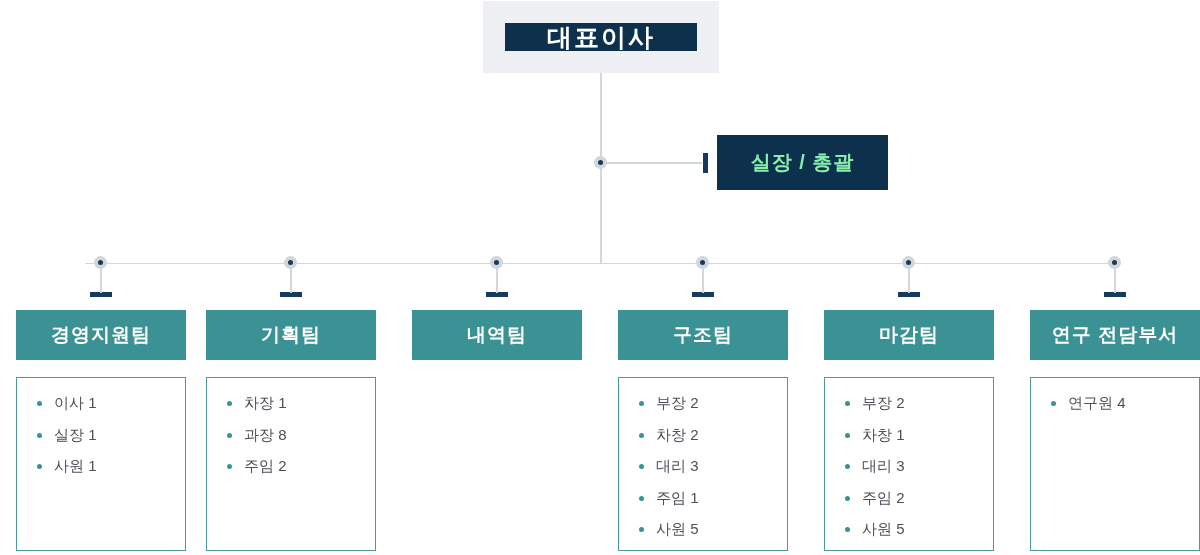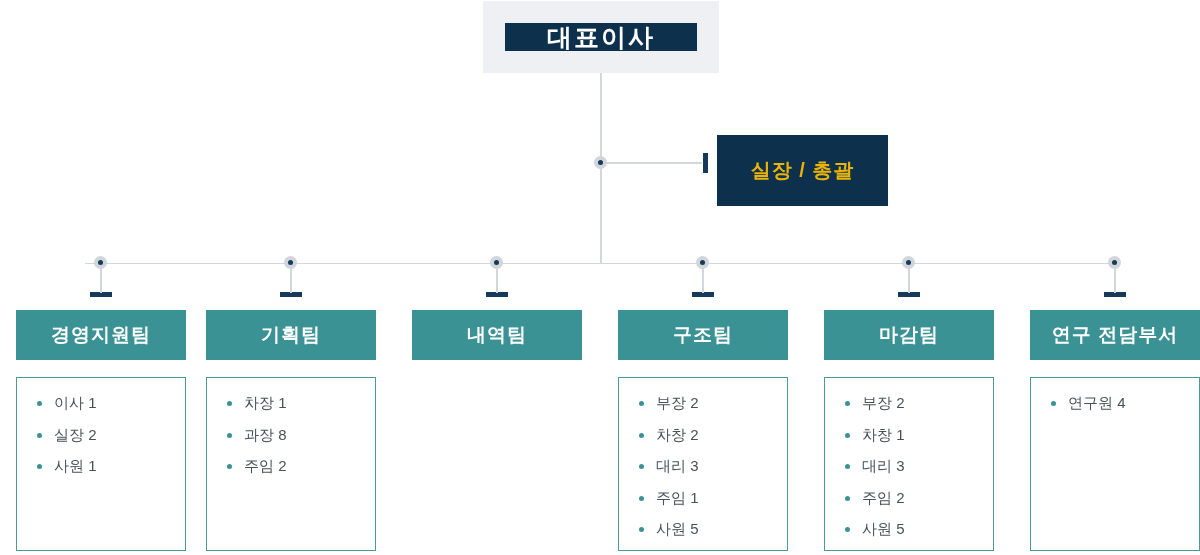--- a/index.html
+++ b/index.html
@@ -29,22 +29,22 @@
     position:absolute;width:13px;height:13px;border-radius:50%;
     background:#d2d5d9;z-index:3;
   }
   .node::after{
     content:"";position:absolute;left:4px;top:4px;width:5px;height:5px;
     border-radius:50%;background:#143a5c;
   }
   .staff-node{left:594px;top:156px;}
   
   .staff-box{
-    position:absolute;left:717px;top:135px;width:171px;height:71px;
-    background:#0d304c;color:#eab308;display:flex;align-items:center;justify-content:center;
+    position:absolute;left:717px;top:135px;width:171px;height:55px;
+    background:#0d304c;color:#86efac;display:flex;align-items:center;justify-content:center;
     font-size:20px;font-weight:bold;letter-spacing:1px;
   }
   
   .col{position:absolute;top:0;width:170px;height:555px;}
   .col .node{left:78px;top:256px;}
   .col .stub{position:absolute;left:84px;top:263px;width:1.5px;height:30px;background:#d3d6da;z-index:1;}
   .col .dash{position:absolute;left:74px;top:292px;width:22px;height:5px;background:#153a5c;}
   .team-head{
     position:absolute;left:0;top:310px;width:100%;height:50px;background:#3b9294;
     color:#ffffff;display:flex;align-items:center;justify-content:center;
@@ -92,21 +92,21 @@
     <div class="team-head">
       <span>경영지원팀</span>
     </div>
     <div class="member-box">
       <div class="member">
         <span class="bullet"></span>
         <span>이사 1</span>
       </div>
       <div class="member">
         <span class="bullet"></span>
-        <span>실장 2</span>
+        <span>실장 1</span>
       </div>
       <div class="member">
         <span class="bullet"></span>
         <span>사원 1</span>
       </div>
     </div>
   </div>
 
   <div class="col" style="left:206px">
     <span class="stub"></span>

